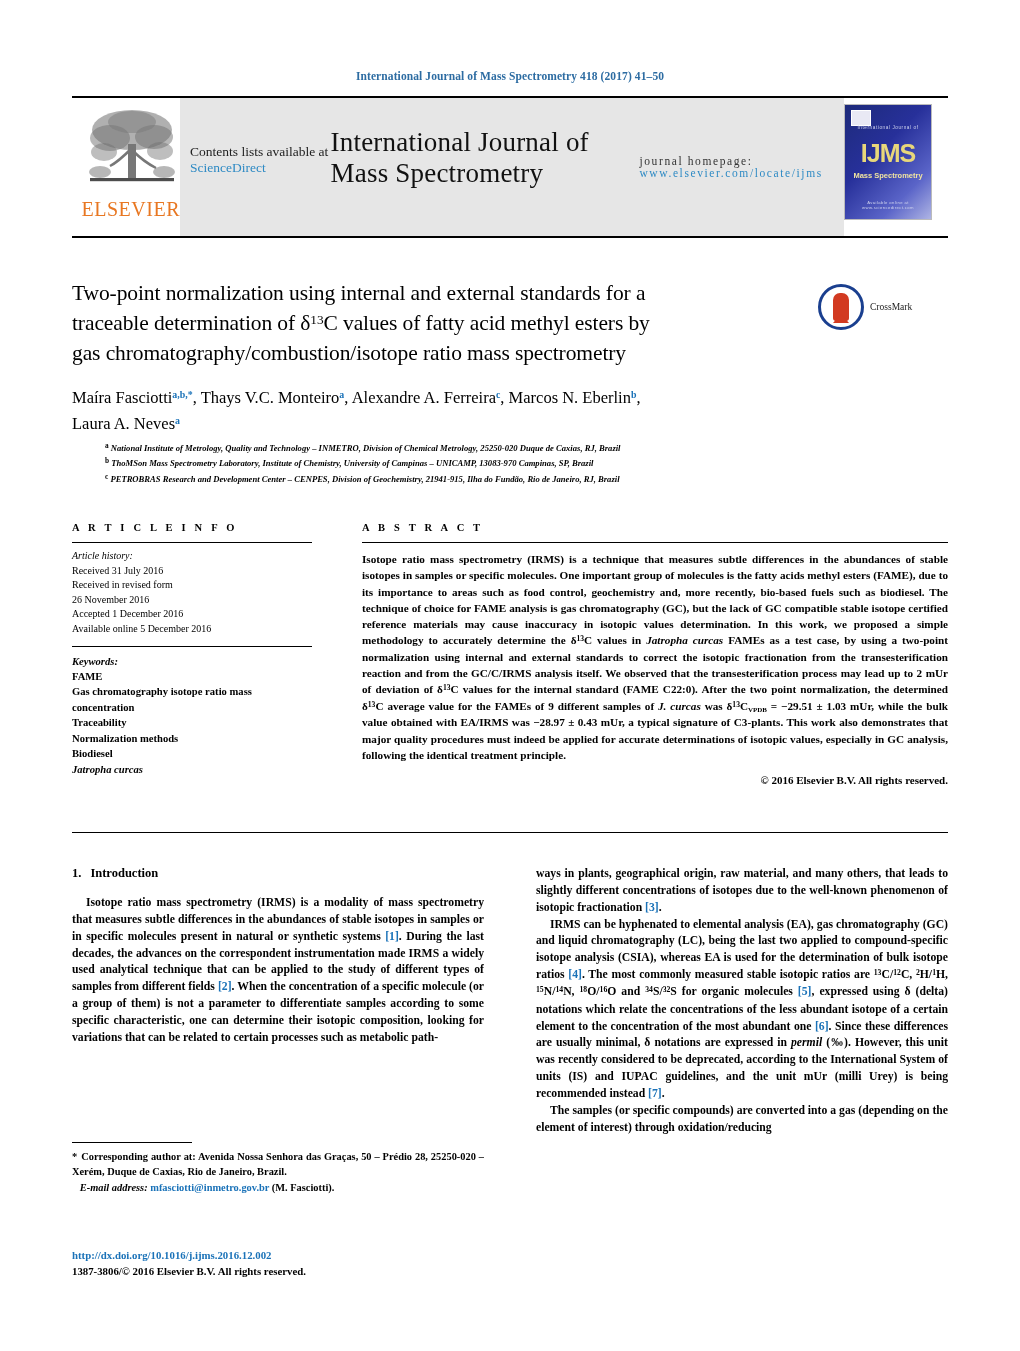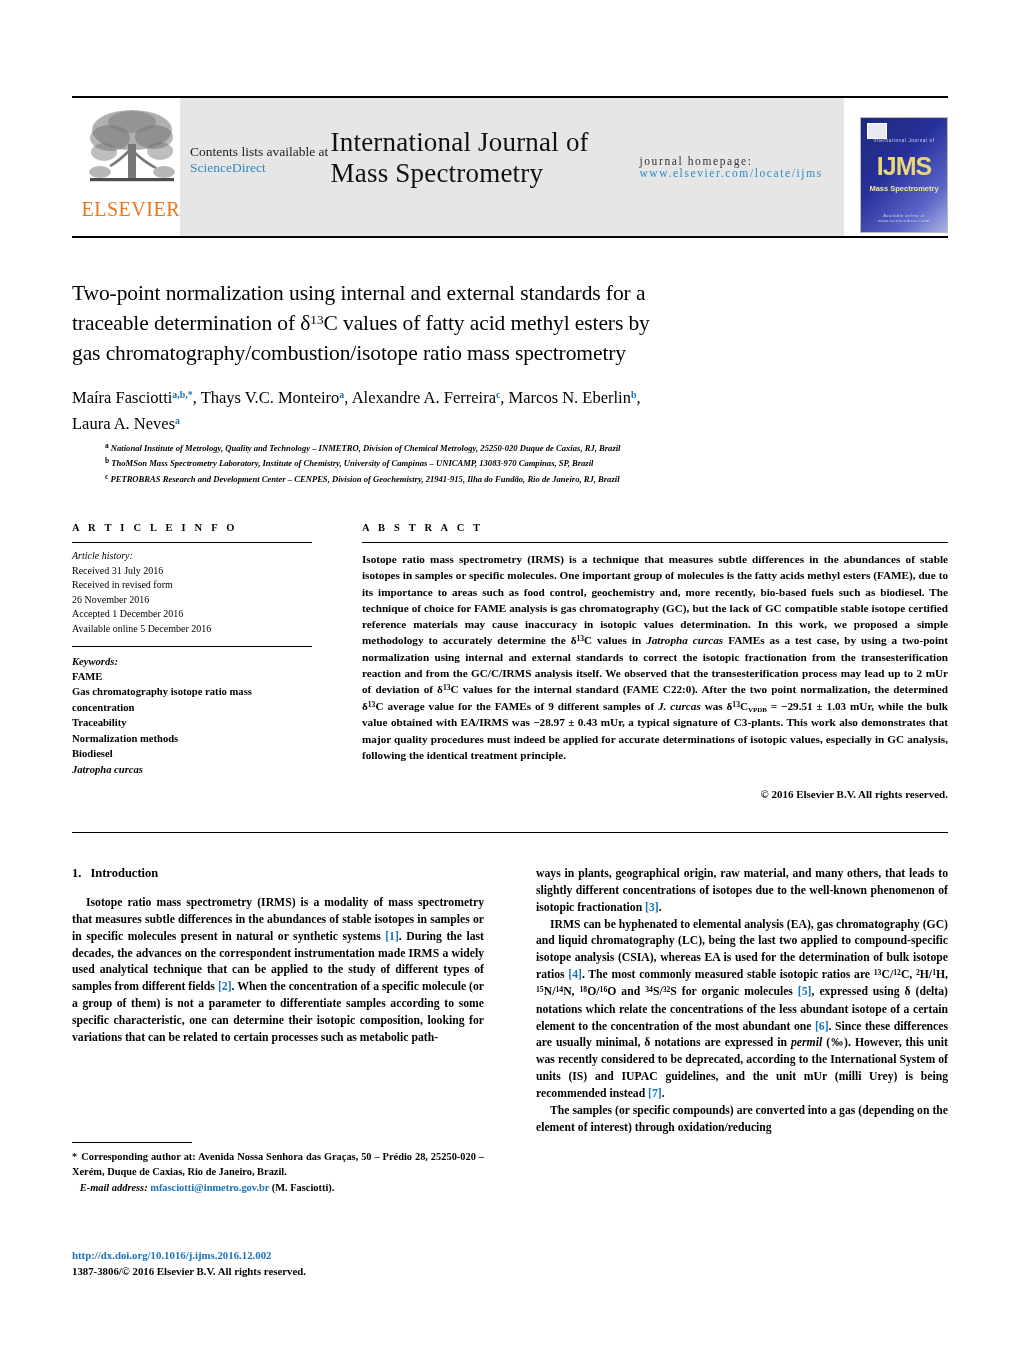--- a/index.html
+++ b/index.html
@@ -51,22 +51,22 @@
   .contents-line .sd { color:#2e8ac4; }
   .journal-name {
     font-size:27px; font-family:"Liberation Serif", serif; color:#111;
     letter-spacing:0.2px; margin-bottom:18px;
   }
   .homepage {
     font-size:11.5px; letter-spacing:1.6px; color:#333;
   }
   .homepage .url { color:#2e8ac4; }
   .mast-right {
-    width:104px; flex:0 0 104px; display:flex; align-items:flex-start; justify-content:flex-end;
-    padding-top:19px;
+    width:104px; flex:0 0 104px; display:flex; align-items:flex-start; justify-content:flex-start;
+    padding-top:6px;
   }
   .cover {
     width:88px; height:116px;
     background:linear-gradient(135deg,#1d2a7a 0%, #27309a 40%, #5a64c8 75%, #aeb4e4 100%);
     position:relative; overflow:hidden; border:1px solid #bbb;
   }
   .cover .els-mini {
     position:absolute; top:5px; left:6px; width:20px; height:16px;
     background:#e9e9f4; border:1px solid #fff;
   }
@@ -152,21 +152,21 @@
   .kw .it { font-style:italic; }
 
   .abs-body {
     margin-top:8px; font-size:11.2px; line-height:1.455; text-align:justify;
     font-weight:bold; color:#000;
   }
   .abs-body sup { font-size:0.68em; vertical-align:0.45em; }
   .abs-body sub { font-size:0.62em; vertical-align:-0.22em; }
   .abs-body .it { font-style:italic; }
   .copyline {
-    margin-top:25px; text-align:right; font-size:11px; font-weight:bold;
+    margin-top:11px; text-align:right; font-size:11px; font-weight:bold;
   }
 
   .bigrule {
     position:absolute; top:832px; left:72px; width:876px; border-top:1.4px solid #000;
   }
 
   
   .body2 { position:absolute; top:866px; left:72px; width:876px; height:400px; }
   .bcol { position:absolute; top:0; width:412px; }
   .bcol.left { left:0; }
@@ -197,20 +197,21 @@
   .doi { font-size:10.8px; color:#1a72b8; font-weight:bold; line-height:1.5; }
   .issn { font-size:10.8px; font-weight:bold; line-height:1.5; }
 
   .tree-svg { display:block; }
 </style>
 </head>
 <body>
 
 <div class="page">
 
+  <div class="runhead">International Journal of Mass Spectrometry 418 (2017) 41–50</div>
 
   <div class="masthead">
     <div class="mast-grid">
 
       <div class="mast-left">
         <div class="tree-box">
           <svg class="tree-svg" viewBox="0 0 96 92" width="96" height="92" aria-hidden="true">
             <g fill="#555">
               <ellipse cx="48" cy="26" rx="40" ry="20" fill="#6f6f6f" opacity="0.55"></ellipse>
               <ellipse cx="26" cy="34" rx="20" ry="13" fill="#6f6f6f" opacity="0.5"></ellipse>
@@ -254,20 +255,24 @@
     </div>
   </div>
   <div class="mast-rule"></div>
 
   <div class="titleblock">
     <div class="paper-title">
       <span>Two-point normalization using internal and external standards for a</span><br>
       <span>traceable determination of </span><span>δ</span><sup>13</sup><span>C values of fatty acid methyl esters by</span><br>
       <span>gas chromatography/combustion/isotope ratio mass spectrometry</span>
     </div>
+    <div class="crossmark">
+      <div class="cm-logo"></div>
+      <div class="cm-text">CrossMark</div>
+    </div>
   </div>
 
   <div class="authors">
     <span><span>Maíra Fasciotti</span><sup>a,b,*</sup></span>,
     <span><span>Thays V.C. Monteiro</span><sup>a</sup></span>,
     <span><span>Alexandre A. Ferreira</span><sup>c</sup></span>,
     <span><span>Marcos N. Eberlin</span><sup>b</sup></span>,<br>
     <span><span>Laura A. Neves</span><sup>a</sup></span>
   </div>
 

